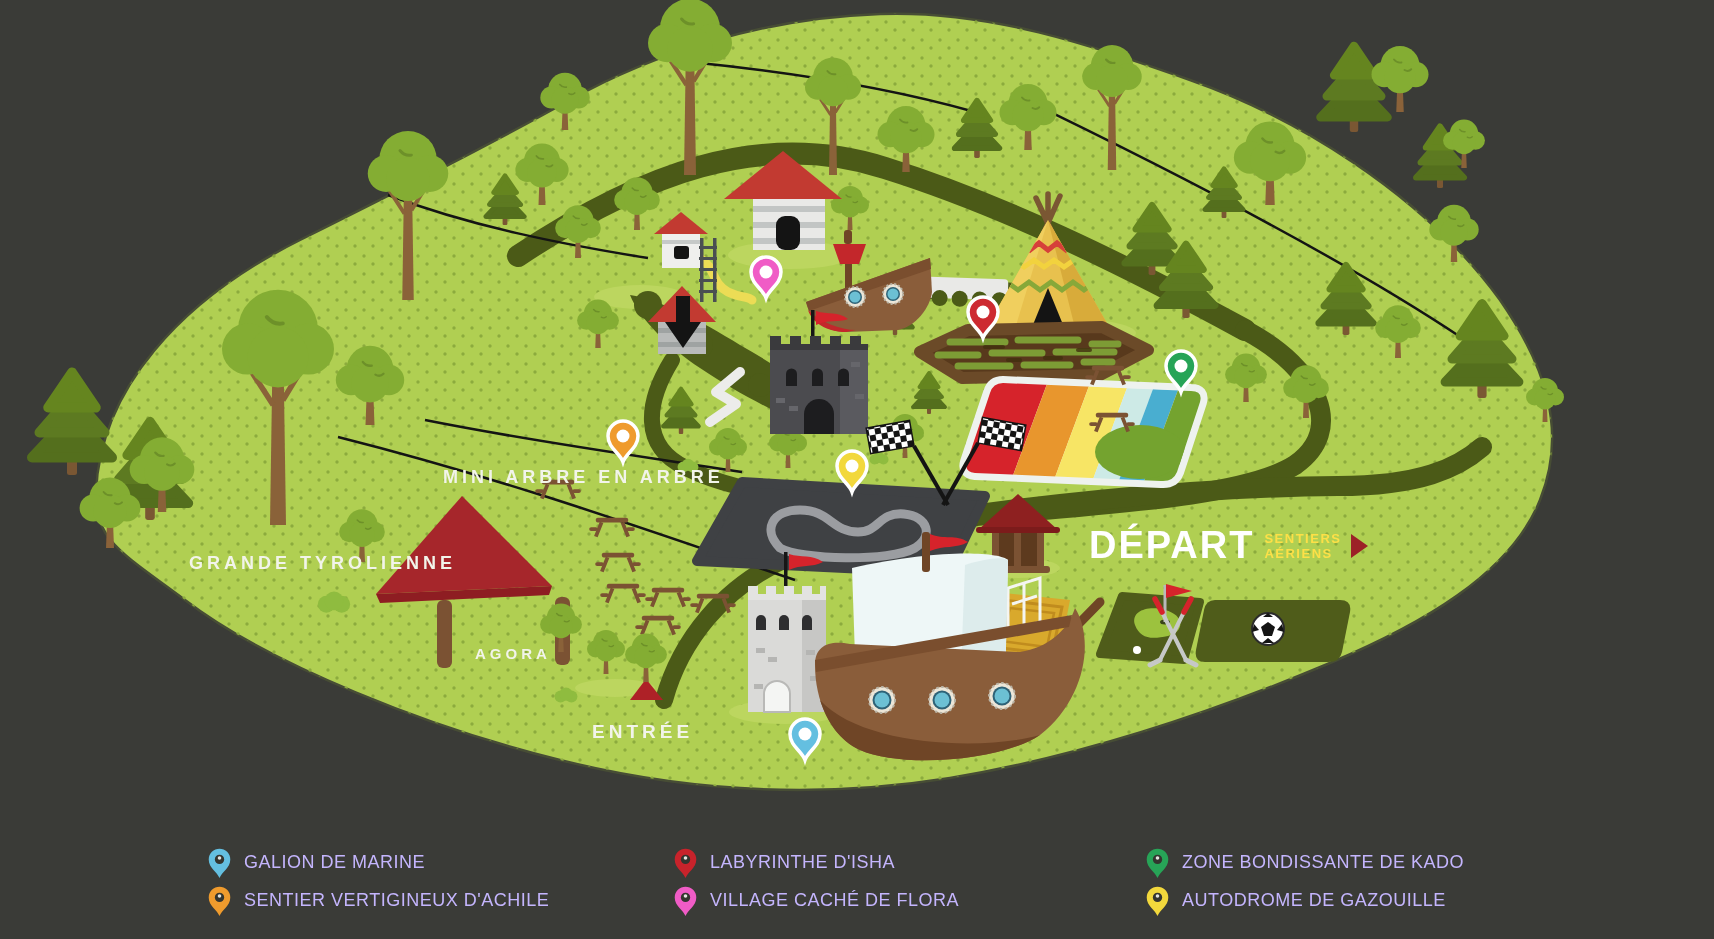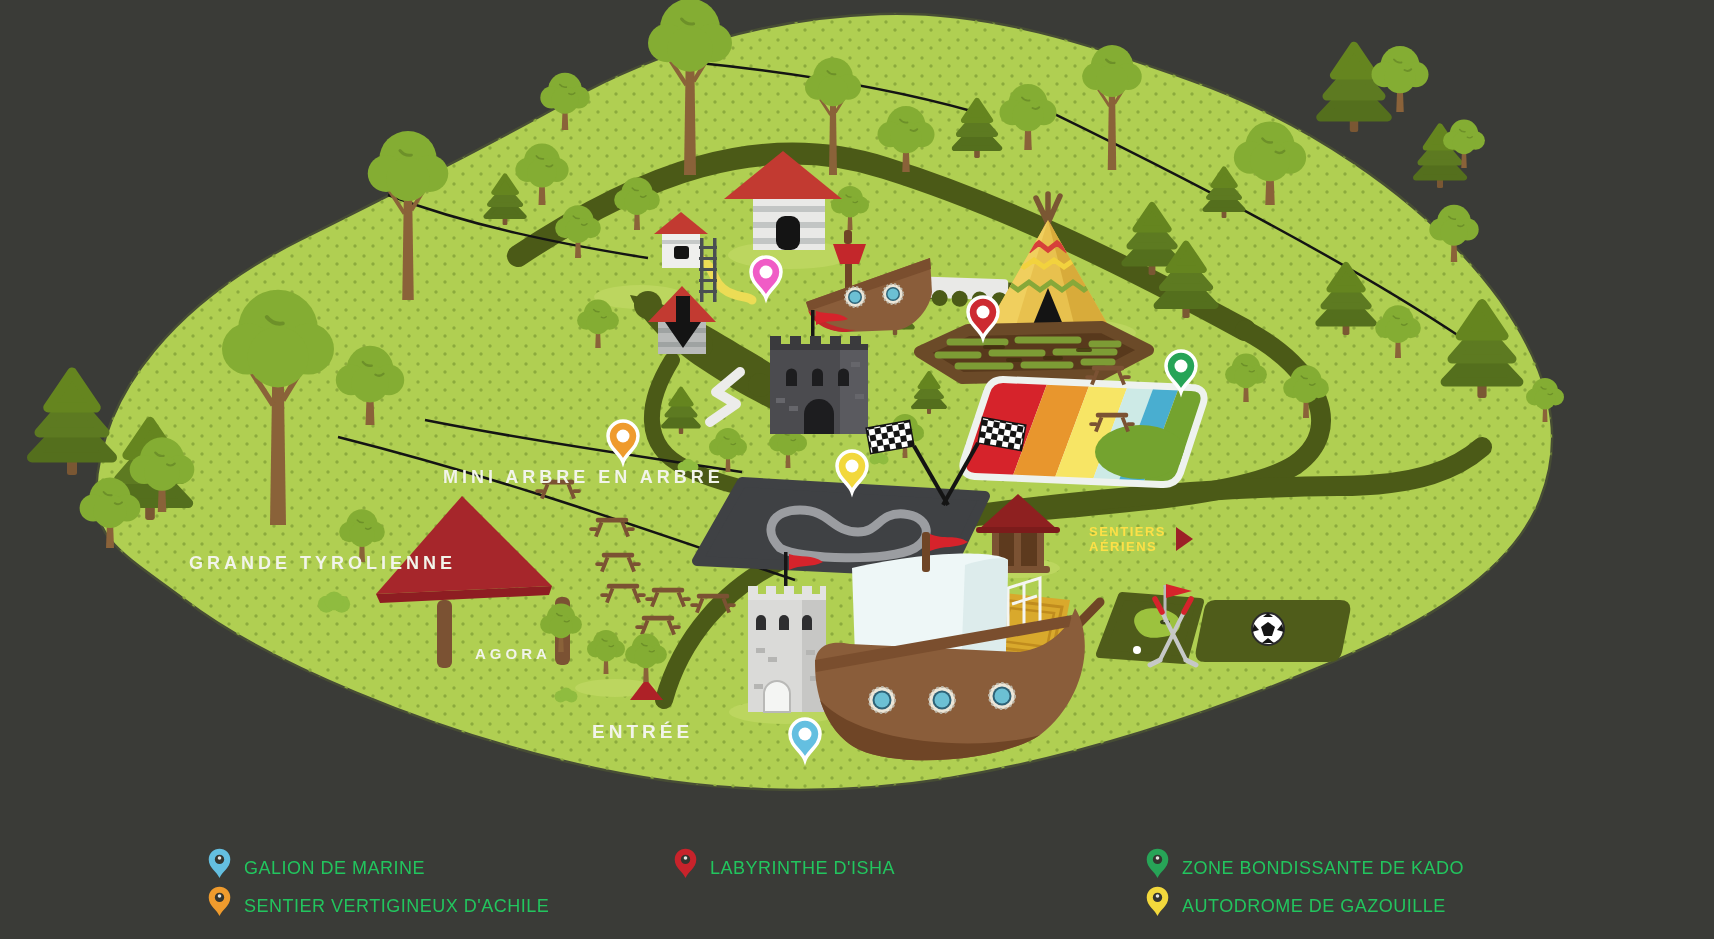--- a/index.html
+++ b/index.html
@@ -10,22 +10,22 @@
             white-space:nowrap;}
   #lbl-tyrolienne{left:189px;top:553px;}
   #lbl-mini{left:443px;top:467px;}
   #lbl-agora{left:475px;top:645px;font-size:15px;}
   #lbl-entree{left:592px;top:721px;font-size:19px;}
   .depart{position:absolute;left:1089px;top:524px;display:flex;align-items:center;gap:10px;color:#fff;}
   .depart .big{font-size:38px;font-weight:bold;letter-spacing:2px;}
   .depart .sub{font-size:13px;font-weight:bold;letter-spacing:1.5px;line-height:15px;color:#fde047;}
   .depart .arrow{width:0;height:0;border-left:17px solid #9c2127;
                  border-top:12px solid transparent;border-bottom:12px solid transparent;}
-  .legend-item{position:absolute;display:flex;align-items:flex-end;gap:13px;height:33px;
-               color:#22c55e;font-size:18px;letter-spacing:.5px;white-space:nowrap;}
+  .legend-item{position:absolute;display:flex;align-items:center;gap:13px;height:33px;
+               color:#c4b5fd;font-size:18px;letter-spacing:.5px;white-space:nowrap;}
   .legend-item svg{flex:0 0 auto;}
 </style>
 </head>
 <body>
 
 <div class="stage">
 
 <svg class="scene" width="1714" height="939" viewBox="0 0 1714 939">
   <defs>
     <pattern id="dots" width="18" height="18" patternUnits="userSpaceOnUse">
@@ -485,20 +485,21 @@
     </g>
   </g>
 </svg>
 
 <div class="maplabel" id="lbl-tyrolienne">GRANDE TYROLIENNE</div>
 <div class="maplabel" id="lbl-mini">MINI ARBRE EN ARBRE</div>
 <div class="maplabel" id="lbl-agora">AGORA</div>
 <div class="maplabel" id="lbl-entree">ENTRÉE</div>
 
 <div class="depart">
+  <span class="big">DÉPART</span>
   <span class="sub">
     <span>SENTIERS</span><br>
     <span>AÉRIENS</span>
   </span>
   <span class="arrow"></span>
 </div>
 
 <div class="legend-item" style="left:208px;top:846px">
   <svg width="23" height="32" viewBox="-16 -43 32 44">
     <path d="M0,0 C-3,-9 -15,-14 -15,-26 A15,15 0 1 1 15,-26 C15,-14 3,-9 0,0 Z" fill="#64bfe0"></path>
@@ -516,20 +517,28 @@
   <span>SENTIER VERTIGINEUX D'ACHILE</span>
 </div>
 <div class="legend-item" style="left:674px;top:846px">
   <svg width="23" height="32" viewBox="-16 -43 32 44">
     <path d="M0,0 C-3,-9 -15,-14 -15,-26 A15,15 0 1 1 15,-26 C15,-14 3,-9 0,0 Z" fill="#c8232b"></path>
     <circle cy="-26" r="6.5" fill="#34352f"></circle>
         <circle cy="-28" r="2.5" fill="#e4e5e1"></circle>
   </svg>
   <span>LABYRINTHE D'ISHA</span>
 </div>
+<div class="legend-item" style="left:674px;top:884px">
+  <svg width="23" height="32" viewBox="-16 -43 32 44">
+    <path d="M0,0 C-3,-9 -15,-14 -15,-26 A15,15 0 1 1 15,-26 C15,-14 3,-9 0,0 Z" fill="#f05cc6"></path>
+    <circle cy="-26" r="6.5" fill="#34352f"></circle>
+        <circle cy="-28" r="2.5" fill="#e4e5e1"></circle>
+  </svg>
+  <span>VILLAGE CACHÉ DE FLORA</span>
+</div>
 <div class="legend-item" style="left:1146px;top:846px">
   <svg width="23" height="32" viewBox="-16 -43 32 44">
     <path d="M0,0 C-3,-9 -15,-14 -15,-26 A15,15 0 1 1 15,-26 C15,-14 3,-9 0,0 Z" fill="#27a457"></path>
     <circle cy="-26" r="6.5" fill="#34352f"></circle>
         <circle cy="-28" r="2.5" fill="#e4e5e1"></circle>
   </svg>
   <span>ZONE BONDISSANTE DE KADO</span>
 </div>
 <div class="legend-item" style="left:1146px;top:884px">
   <svg width="23" height="32" viewBox="-16 -43 32 44">

